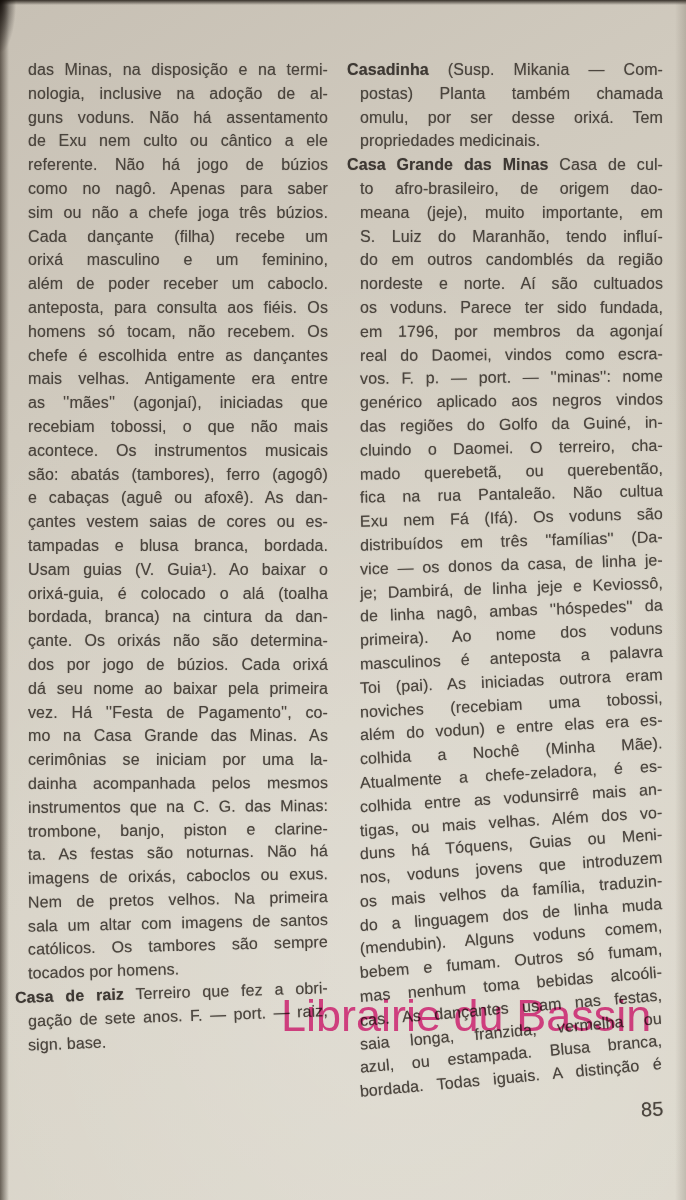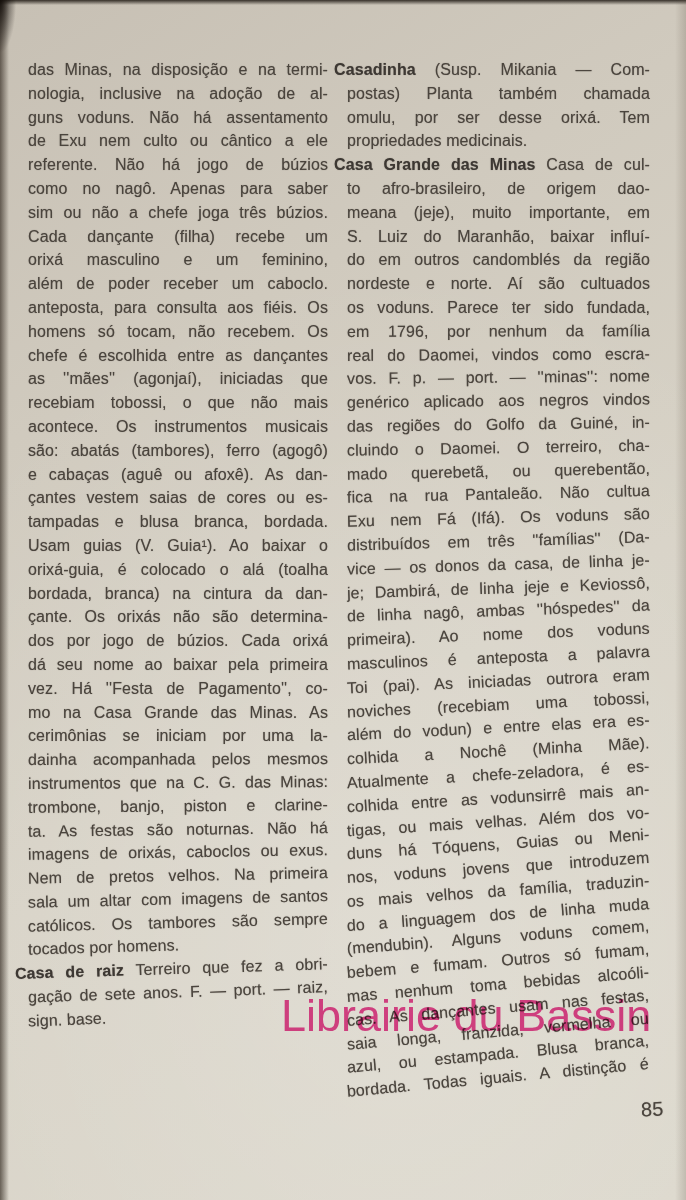--- a/index.html
+++ b/index.html
@@ -21,21 +21,21 @@
   .photo-edge-right {
     position:absolute; top:0; right:0; bottom:0; width:11px; z-index:6;
     background:linear-gradient(to left, rgba(90,78,64,0.22), rgba(90,78,64,0));
   }
   .photo-corner-tl {
     position:absolute; top:0; left:0; width:16px; height:52px; z-index:7;
     background:radial-gradient(at top left, rgba(18,13,9,0.92), rgba(18,13,9,0) 72%);
   }
   .column { position:absolute; top:58px; z-index:2; }
   #left-column  { left:15px;  width:313px; }
-  #right-column { left:334px; width:316px; }
+  #right-column { left:347px; width:316px; }
   .line {
     height:23.8px; line-height:23.8px; font-size:16px; color:#4a443d;
     text-align:justify; text-align-last:justify; padding-left:13px;
     transform-origin:left center; letter-spacing:0.1px; white-space:nowrap;
     text-shadow:0 0 1px rgba(74,68,61,0.55);
   }
   .line.headline { padding-left:0; }
   .line.endline  { text-align-last:left; }
   .hw { font-weight:bold; color:#3d3833; }
   #watermark {
@@ -64,20 +64,21 @@
     <div class="line"><span>de Exu nem culto ou cântico a ele</span></div>
     <div class="line"><span>referente. Não há jogo de búzios</span></div>
     <div class="line"><span>como no nagô. Apenas para saber</span></div>
     <div class="line"><span>sim ou não a chefe joga três búzios.</span></div>
     <div class="line"><span>Cada dançante (filha) recebe um</span></div>
     <div class="line"><span>orixá masculino e um feminino,</span></div>
     <div class="line"><span>além de poder receber um caboclo.</span></div>
     <div class="line"><span>anteposta, para consulta aos fiéis. Os</span></div>
     <div class="line"><span>homens só tocam, não recebem. Os</span></div>
     <div class="line"><span>chefe é escolhida entre as dançantes</span></div>
+    <div class="line"><span>mais velhas. Antigamente era entre</span></div>
     <div class="line"><span>as ''mães'' (agonjaí), iniciadas que</span></div>
     <div class="line"><span>recebiam tobossi, o que não mais</span></div>
     <div class="line"><span>acontece. Os instrumentos musicais</span></div>
     <div class="line"><span>são: abatás (tambores), ferro (agogô)</span></div>
     <div class="line"><span>e cabaças (aguê ou afoxê). As dan-</span></div>
     <div class="line"><span>çantes vestem saias de cores ou es-</span></div>
     <div class="line"><span>tampadas e blusa branca, bordada.</span></div>
     <div class="line"><span>Usam guias (V. Guia¹). Ao baixar o</span></div>
     <div class="line"><span>orixá-guia, é colocado o alá (toalha</span></div>
     <div class="line"><span>bordada, branca) na cintura da dan-</span></div>
@@ -101,25 +102,25 @@
     <div class="line endline" style="transform: rotate(-2.16deg);"><span>sign. base.</span></div>
   </div>
 <div id="right-column" class="column">
     <div class="line headline"><span class="hw">Casadinha</span><span> (Susp. Mikania — Com-</span></div>
     <div class="line"><span>postas) Planta também chamada</span></div>
     <div class="line"><span>omulu, por ser desse orixá. Tem</span></div>
     <div class="line endline"><span>propriedades medicinais.</span></div>
     <div class="line headline"><span class="hw">Casa Grande das Minas</span><span> Casa de cul-</span></div>
     <div class="line"><span>to afro-brasileiro, de origem dao-</span></div>
     <div class="line"><span>meana (jeje), muito importante, em</span></div>
-    <div class="line"><span>S. Luiz do Maranhão, baixar influí-</span></div>
+    <div class="line"><span>S. Luiz do Maranhão, tendo influí-</span></div>
     <div class="line"><span>do em outros candomblés da região</span></div>
     <div class="line"><span>nordeste e norte. Aí são cultuados</span></div>
     <div class="line"><span>os voduns. Parece ter sido fundada,</span></div>
-    <div class="line" style="transform: rotate(-0.16deg);"><span>em 1796, por nenhum da família</span></div>
+    <div class="line" style="transform: rotate(-0.16deg);"><span>em 1796, por membros da agonjaí</span></div>
     <div class="line" style="transform: rotate(-0.32deg);"><span>real do Daomei, vindos como escra-</span></div>
     <div class="line" style="transform: rotate(-0.48deg);"><span>vos. F. p. — port. — ''minas'': nome</span></div>
     <div class="line" style="transform: rotate(-0.64deg);"><span>genérico aplicado aos negros vindos</span></div>
     <div class="line" style="transform: rotate(-0.8deg);"><span>das regiões do Golfo da Guiné, in-</span></div>
     <div class="line" style="transform: rotate(-0.96deg);"><span>cluindo o Daomei. O terreiro, cha-</span></div>
     <div class="line" style="transform: rotate(-1.12deg);"><span>mado querebetã, ou querebentão,</span></div>
     <div class="line" style="transform: rotate(-1.28deg);"><span>fica na rua Pantaleão. Não cultua</span></div>
     <div class="line" style="transform: rotate(-1.44deg);"><span>Exu nem Fá (Ifá). Os voduns são</span></div>
     <div class="line" style="transform: rotate(-1.6deg);"><span>distribuídos em três ''famílias'' (Da-</span></div>
     <div class="line" style="transform: rotate(-1.76deg);"><span>vice — os donos da casa, de linha je-</span></div>

